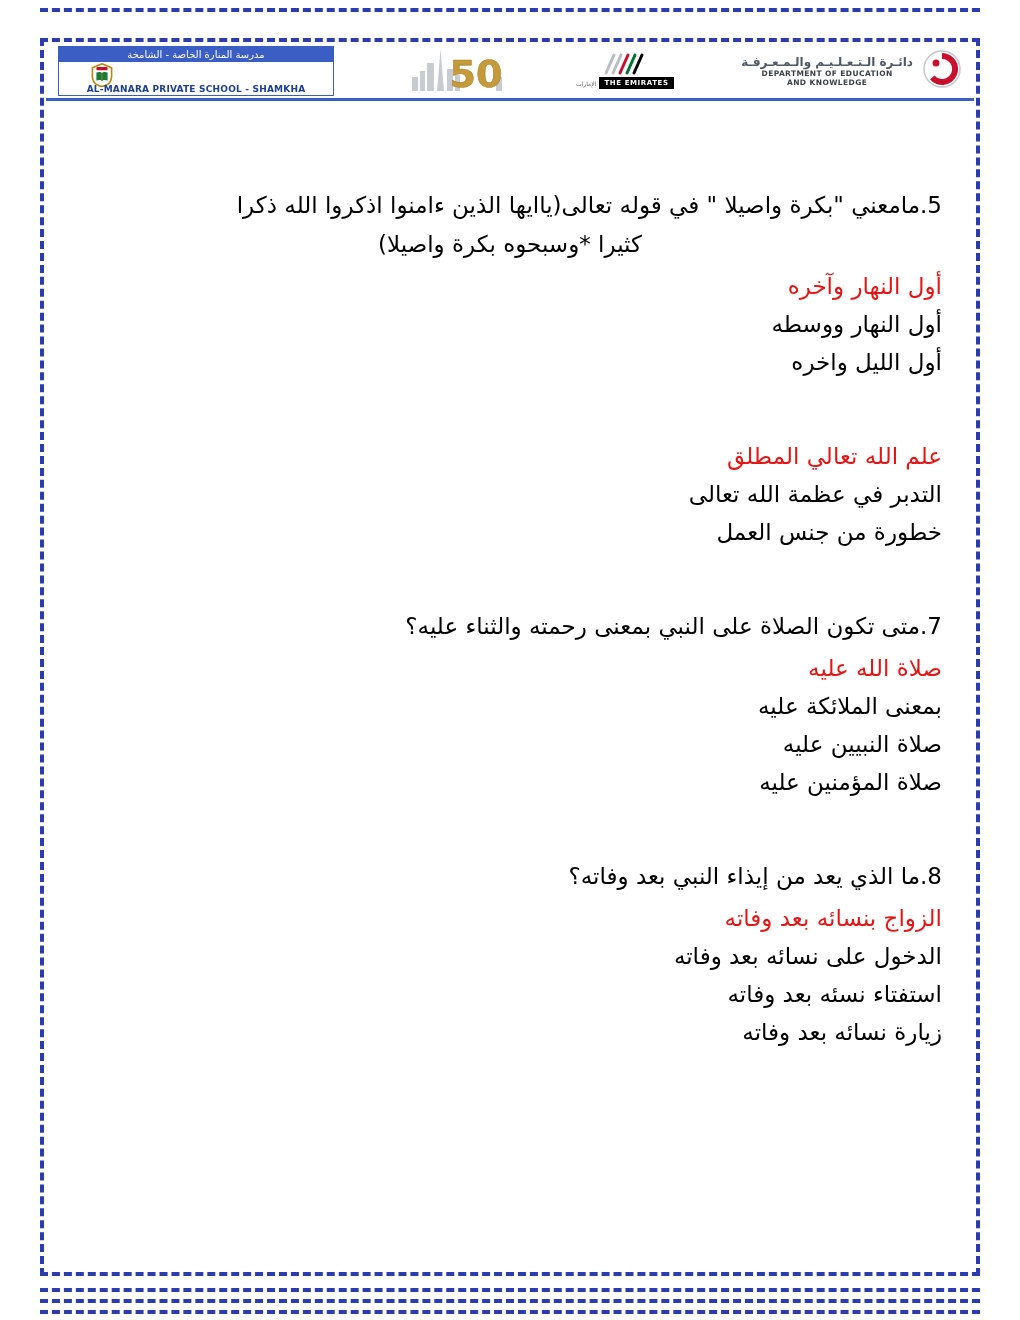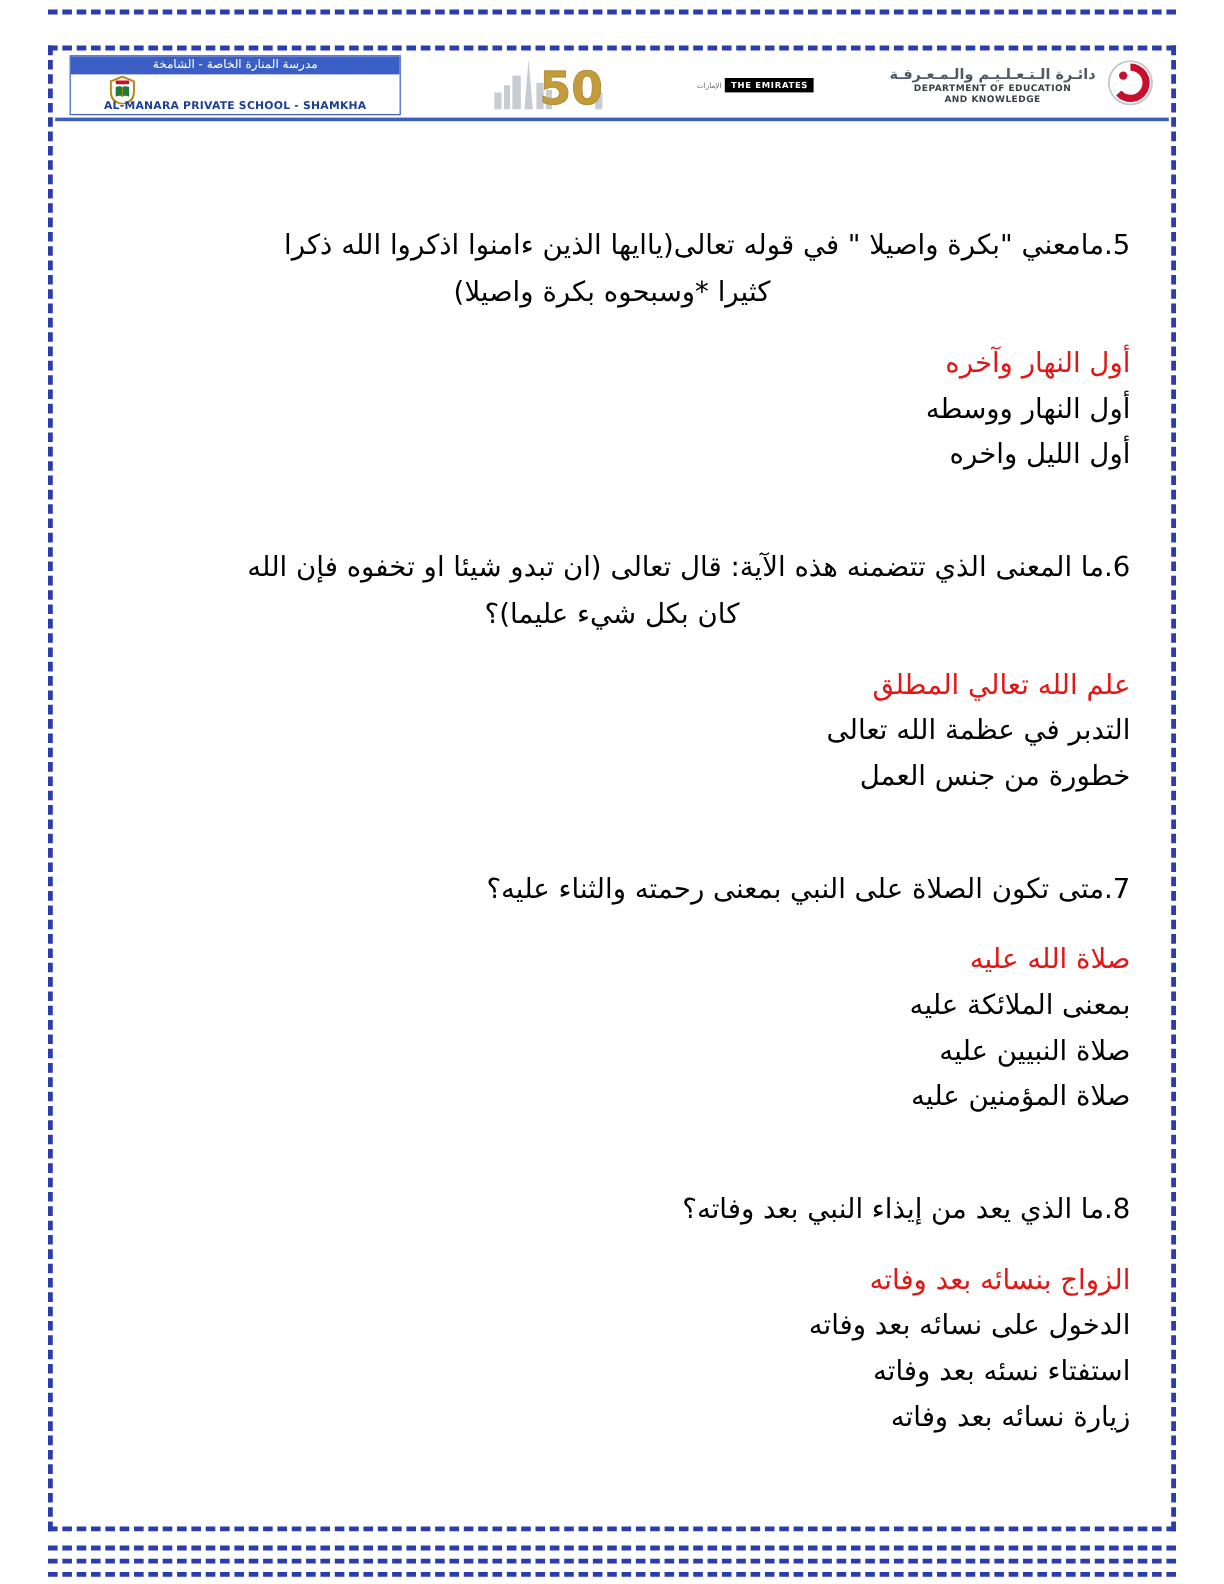--- a/index.html
+++ b/index.html
@@ -38,38 +38,38 @@
     background:var(--header-blue, #3b5ec4); color:#fff; direction:rtl;
     font-size:10px; line-height:15px; height:15px; text-align:center; white-space:nowrap;
   }
   .school-mid { flex:1; position:relative; }
   .crest { position:absolute; left:30px; top:1px; }
   .school-en {
     position:absolute; bottom:1px; left:0; right:0; text-align:center;
     font-size:9px; font-weight:bold; color:var(--school-blue, #1c3f94); letter-spacing:0.2px;
   }
   .jubilee { width:104px; height:48px; }
-  .emirates { display:flex; align-items:center; gap:2px; width:92px; }
+  .emirates { display:flex; flex-direction:column; align-items:center; gap:2px; width:92px; }
   .em-row { display:flex; align-items:center; gap:3px; }
   .em-ar { font-size:6px; color:#666; direction:rtl; }
   .em-bar { background:#000; color:#fff; font-size:7px; font-weight:bold; padding:2px 5px; letter-spacing:0.6px; white-space:nowrap; }
   .dept-box { display:flex; align-items:center; gap:9px; height:50px; }
   .dept-text { text-align:center; }
   .dept-ar { font-size:12px; font-weight:bold; color:#4d5a66; direction:rtl; white-space:nowrap; }
   .dept-en { font-size:7.5px; font-weight:bold; color:#3a3f44; letter-spacing:0.4px; white-space:nowrap; }
 
   
   .content {
     position:absolute; left:78px; right:78px; top:186px;
     direction:rtl; color:#000; font-size:23px;
   }
   .question-block { margin-bottom:56px; }
   .q-line { line-height:39px; text-align:right; white-space:nowrap; }
   .q-line.center { text-align:center; }
-  .options { margin-top:20px; }
+  .options { margin-top:3px; }
   .option { line-height:38px; text-align:right; white-space:nowrap; }
   .option.correct { color:var(--correct-red, #e31515); }
 </style>
 </head>
 <body>
 
 <div class="page">
 
   <div class="deco-line deco-top"></div>
   <div class="frame"></div>
@@ -149,24 +149,20 @@
           <div class="q-line center">كثيرا *وسبحوه بكرة واصيلا)</div>
         </div>
       <div class="options">
           <div class="option correct">أول النهار وآخره</div>
           <div class="option">أول النهار ووسطه</div>
           <div class="option">أول الليل واخره</div>
         </div>
     </section>
 
     <section class="question-block">
-      <div class="q-lines">
-          <div class="q-line">6.ما المعنى الذي تتضمنه هذه الآية: قال تعالى (ان تبدو شيئا او تخفوه فإن الله</div>
-          <div class="q-line center">كان بكل شيء عليما)؟</div>
-        </div>
       <div class="options">
           <div class="option correct">علم الله تعالي المطلق</div>
           <div class="option">التدبر في عظمة الله تعالى</div>
           <div class="option">خطورة من جنس العمل</div>
         </div>
     </section>
 
     <section class="question-block">
       <div class="q-lines">
           <div class="q-line">7.متى تكون الصلاة على النبي بمعنى رحمته والثناء عليه؟</div>

